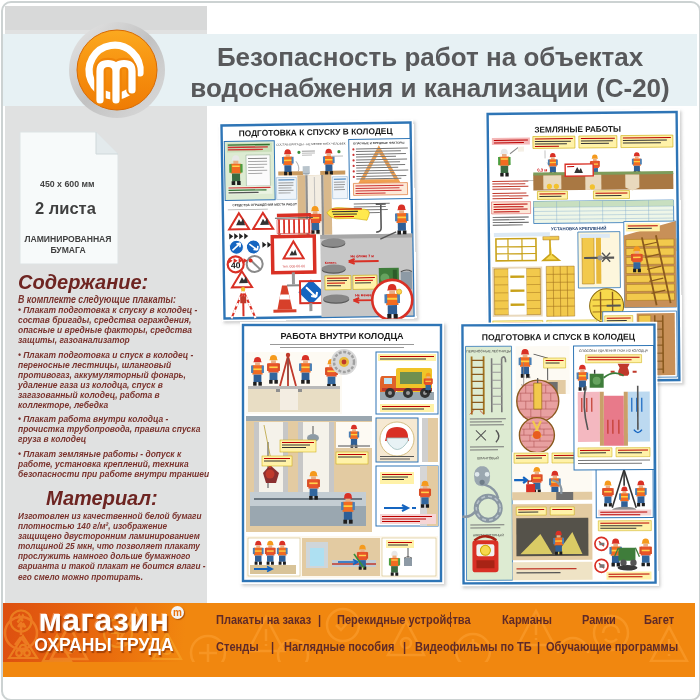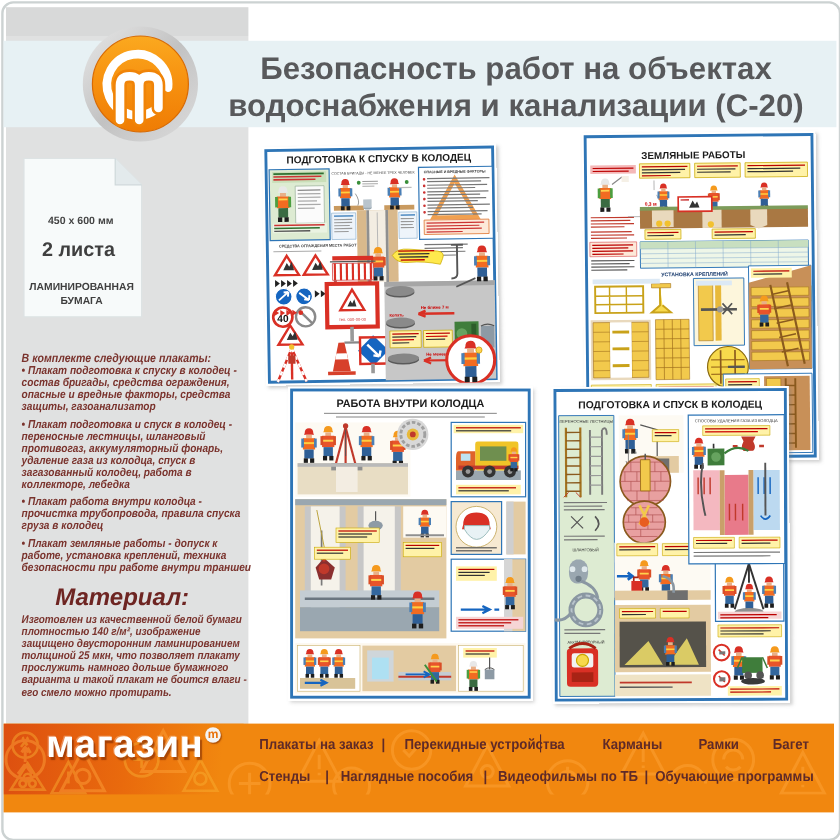--- a/index.html
+++ b/index.html
@@ -48,20 +48,21 @@
     <path d="M78 2 L78 24 L100 24" fill="none" stroke="#cfd8da" stroke-width="1"></path>
   </svg>
 
 
   <div class="abs" style="left:40px;top:179px;width:80px;color:#444;font-weight:bold;font-size:8.8px;">450 х 600 мм</div>
 
   <div class="abs" style="left:35px;top:199px;width:80px;color:#3f3f3f;font-weight:bold;font-size:16.5px;">2 листа</div>
 
   <div class="abs" style="left:22px;top:234px;width:92px;color:#3f3f3f;font-weight:bold;font-size:8.6px;text-align:center;line-height:10.5px;">ЛАМИНИРОВАННАЯ<br>БУМАГА</div>
 
+  <div class="abs" style="left:18px;top:271px;color:#6e2522;font-weight:bold;font-style:italic;font-size:20px;">Содержание:</div>
 
   <div class="abs" style="left:18px;top:294px;width:220px;color:#7a332d;font-weight:bold;font-style:italic;font-size:10px;white-space:nowrap;transform:scale(0.88,1);transform-origin:0 0;">В комплекте следующие плакаты:</div>
 
   <div class="abs" style="left:18px;top:301px;width:221px;color:#7a332d;font-style:italic;font-weight:bold;font-size:9.6px;line-height:10px;transform:scale(0.88,1);transform-origin:0 0;">
     <p style="margin:4px 0 0 0;">• Плакат подготовка к спуску в колодец - состав бригады, средства ограждения, опасные и вредные факторы, средства защиты, газоанализатор</p>
     <p style="margin:4.5px 0 0 0;">• Плакат подготовка и спуск в колодец - переносные лестницы, шланговый противогаз, аккумуляторный фонарь, удаление газа из колодца, спуск в загазованный колодец, работа в коллекторе, лебедка</p>
     <p style="margin:4.5px 0 0 0;">• Плакат работа внутри колодца - прочистка трубопровода, правила спуска груза в колодец</p>
     <p style="margin:4.5px 0 0 0;">• Плакат земляные работы - допуск к работе, установка креплений, техника безопасности при работе внутри траншеи</p>
   </div>
 
@@ -977,20 +978,21 @@
         <path d="M648 58 L666 24 L684 58 Z"></path>
           <path d="M666 36 v12 m0 3 v2"></path>
         <path d="M115 40 L133 6 L151 40 Z"></path>
           <path d="M133 18 v12"></path>
         <circle cx="290" cy="52" r="15"></circle>
         <path d="M555 50 a15 15 0 1 1 30 0"></path>
       </g>
     </svg>
 
     <div style="position:absolute;left:28px;top:1px;width:146px;text-align:center;color:#ffffff;font-weight:bold;font-size:32px;line-height:32px;text-shadow:1.5px 2px 1px rgba(130,45,0,0.65), -1px -1px 0 rgba(255,255,255,0.3);letter-spacing:0.5px;">магазин</div>
+    <div style="position:absolute;left:28px;top:33px;width:146px;text-align:center;color:#ffffff;font-weight:bold;font-size:17.5px;line-height:19px;text-shadow:1px 2px 1px rgba(130,45,0,0.65);">ОХРАНЫ ТРУДА</div>
 
     <div style="position:absolute;left:168px;top:3px;width:13px;height:13px;border-radius:50%;background:#f4f4f4;box-shadow:1px 1px 1px rgba(130,45,0,0.6);color:#e8720c;font-weight:bold;font-size:10px;line-height:13px;text-align:center;">m</div>
 
     <div class="mi" style="left:213px;top:10px;">Плакаты на заказ</div>
     <div class="mi" style="left:315px;top:10px;">|</div>
     <div class="mi" style="left:334px;top:10px;">Перекидные устройства</div>
     <div class="mi" style="left:447px;top:9px;width:1px;height:15px;background:#5f2a28;"></div>
     <div class="mi" style="left:499px;top:10px;">Карманы</div>
     <div class="mi" style="left:579px;top:10px;">Рамки</div>
     <div class="mi" style="left:641px;top:10px;">Багет</div>

